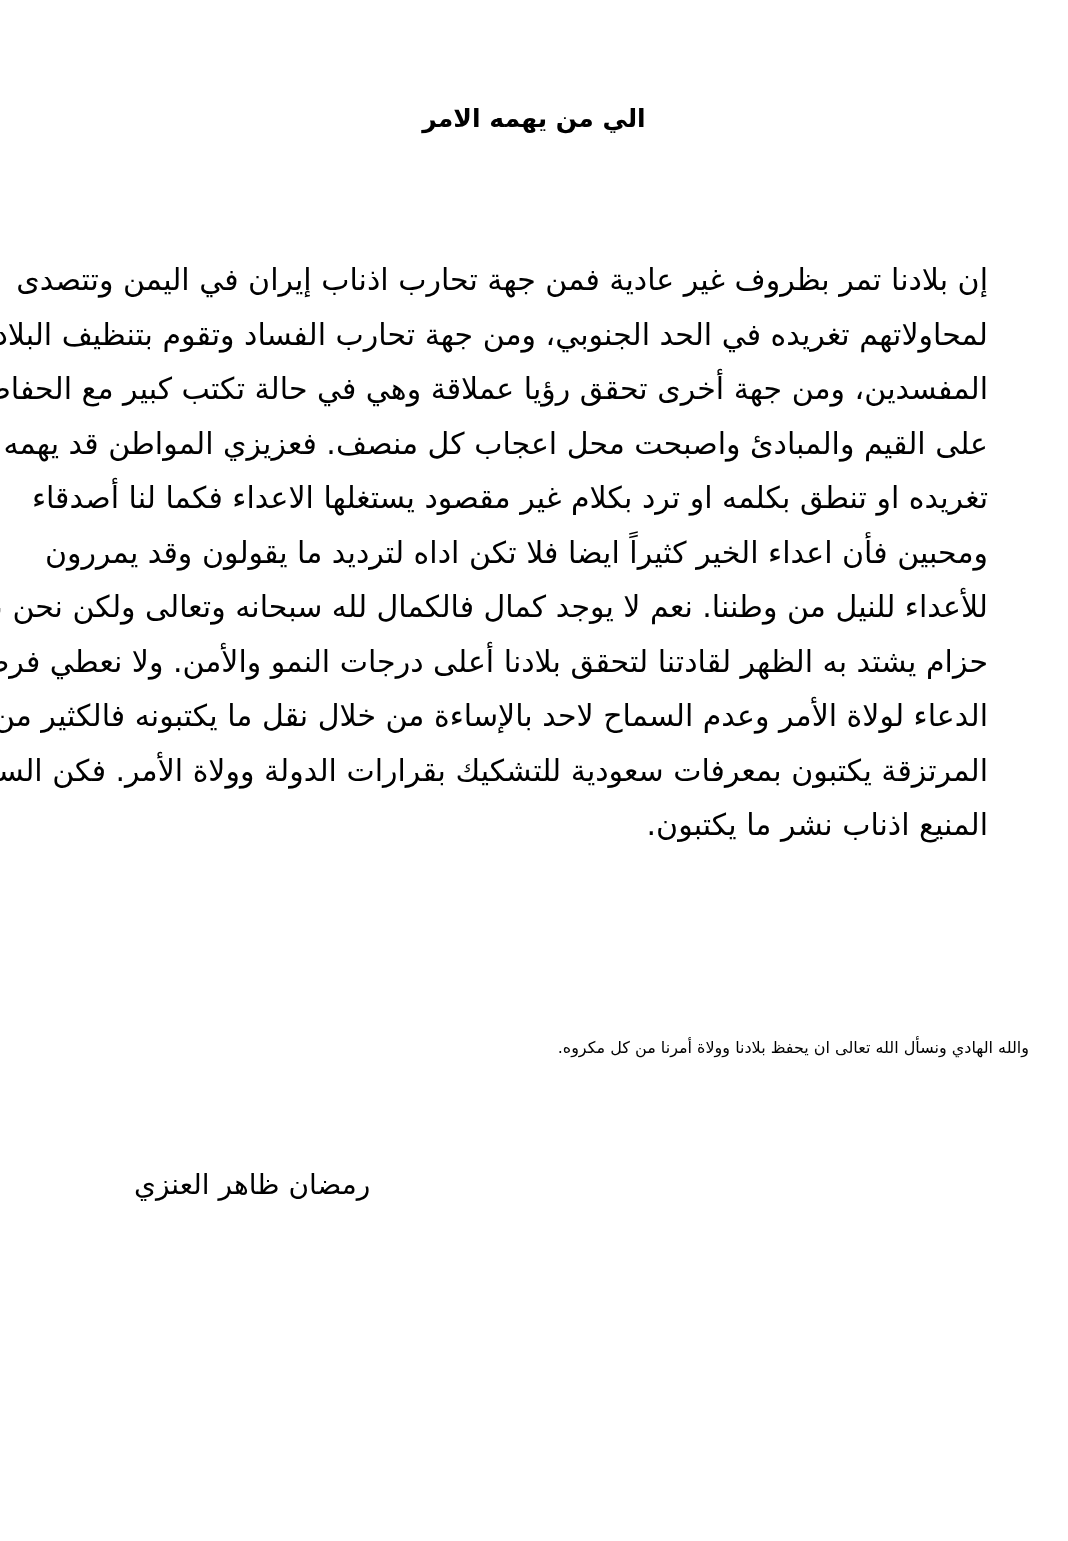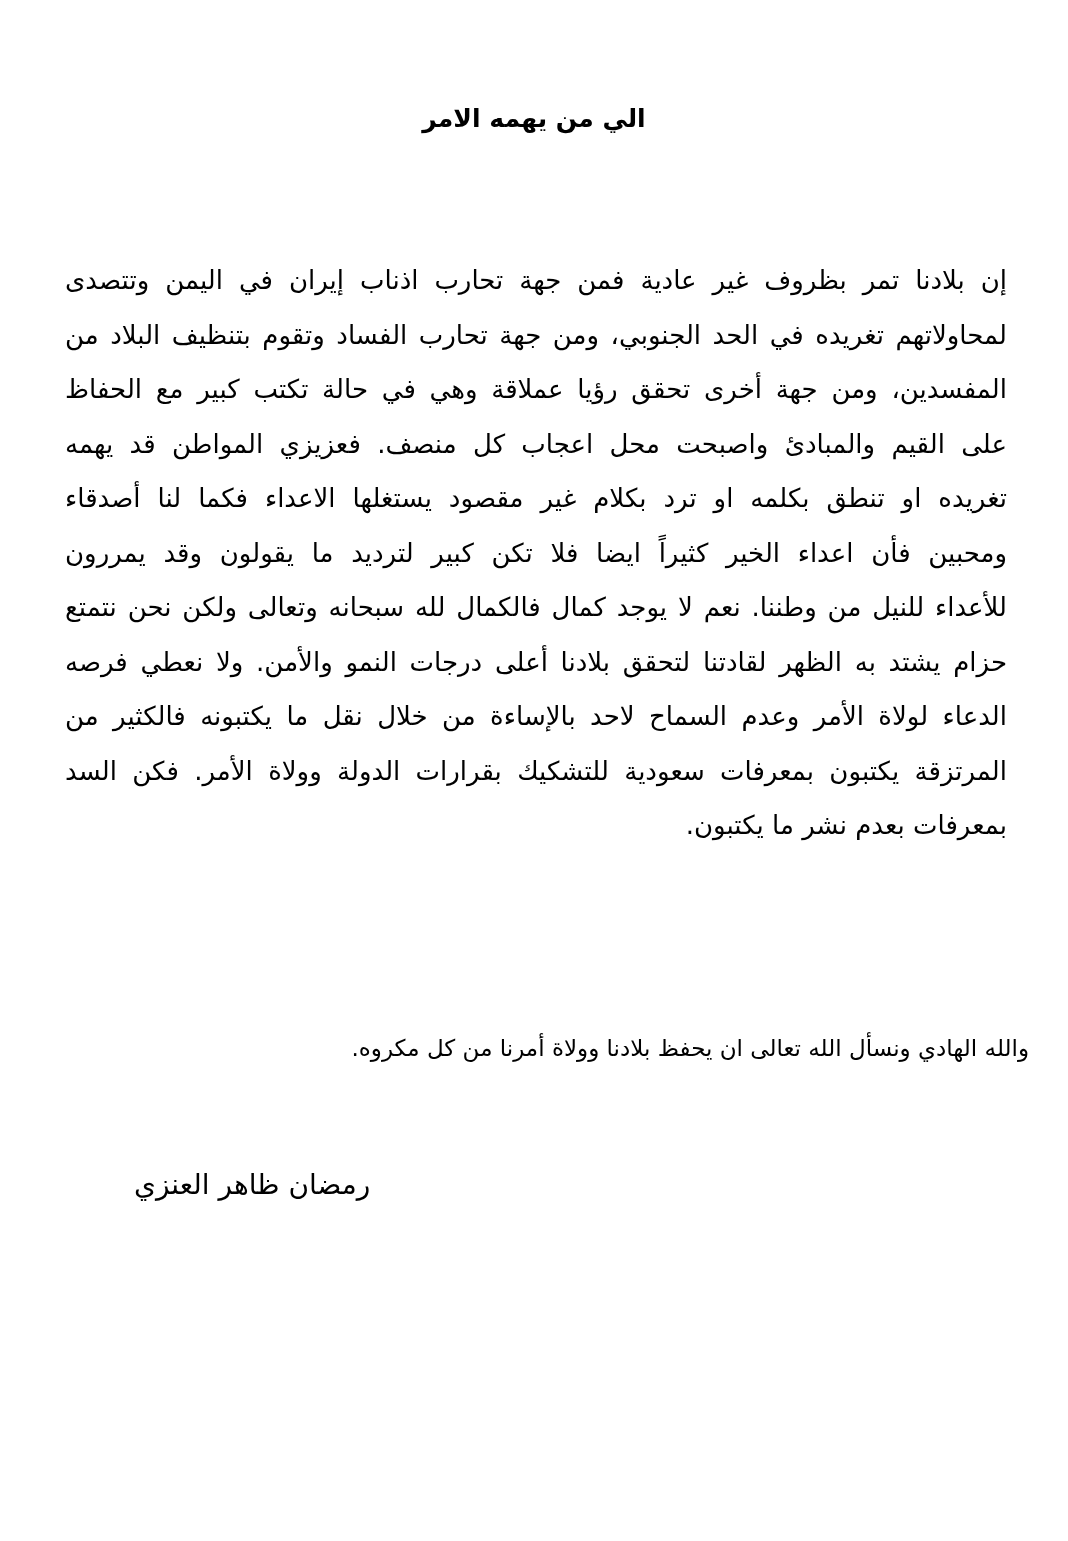--- a/index.html
+++ b/index.html
@@ -33,40 +33,39 @@
       font-weight: bold;
       direction: rtl;
     }
     .body-text {
       position: absolute;
       top: 253px;
       left: 46px;
       width: 942px;
       direction: rtl;
       text-align: justify;
-      font-size: 26px;
+      font-size: 30px;
       line-height: 54.5px;
-      margin-left: 19px;
     }
     .body-line {
       display: block;
       text-align: justify;
       text-align-last: justify;
       white-space: nowrap;
       height: 54.5px;
     }
     .body-line.last {
       text-align-last: right;
     }
     .closing {
       position: absolute;
       top: 1028px;
       right: 80px;
       direction: rtl;
-      font-size: 23px;
+      font-size: 16px;
       line-height: 40px;
       text-align: right;
     }
     .signature {
       position: absolute;
       top: 1165px;
       left: 134px;
       direction: rtl;
       font-size: 28px;
       line-height: 40px;
@@ -77,24 +76,24 @@
 
 <div class="page">
   <div class="title">الي من يهمه الامر</div>
 
   <div class="body-text">
     <span class="body-line">إن بلادنا تمر بظروف غير عادية فمن جهة تحارب اذناب إيران في اليمن وتتصدى</span>
     <span class="body-line">لمحاولاتهم تغريده في الحد الجنوبي، ومن جهة تحارب الفساد وتقوم بتنظيف البلاد من</span>
     <span class="body-line">المفسدين، ومن جهة أخرى تحقق رؤيا عملاقة وهي في حالة تكتب كبير مع الحفاظ</span>
     <span class="body-line">على القيم والمبادئ واصبحت محل اعجاب كل منصف. فعزيزي المواطن قد يهمه</span>
     <span class="body-line">تغريده او تنطق بكلمه او ترد بكلام غير مقصود يستغلها الاعداء فكما لنا أصدقاء</span>
-    <span class="body-line">ومحبين فأن اعداء الخير كثيراً ايضا فلا تكن كبير لترديد ما يقولون وقد يمررون</span>
+    <span class="body-line">ومحبين فأن اعداء الخير كثيراً ايضا فلا تكن اداه لترديد ما يقولون وقد يمررون</span>
     <span class="body-line">للأعداء للنيل من وطننا. نعم لا يوجد كمال فالكمال لله سبحانه وتعالى ولكن نحن نتمتع</span>
     <span class="body-line">حزام يشتد به الظهر لقادتنا لتحقق بلادنا أعلى درجات النمو والأمن. ولا نعطي فرصه</span>
     <span class="body-line">الدعاء لولاة الأمر وعدم السماح لاحد بالإساءة من خلال نقل ما يكتبونه فالكثير من</span>
     <span class="body-line">المرتزقة يكتبون بمعرفات سعودية للتشكيك بقرارات الدولة وولاة الأمر. فكن السد</span>
-    <span class="body-line last">بمعرفات بعدم نشر ما يكتبون.</span>
+    <span class="body-line last">المنيع اذناب نشر ما يكتبون.</span>
   </div>
 
   <div class="closing">والله الهادي ونسأل الله تعالى ان يحفظ بلادنا وولاة أمرنا من كل مكروه.</div>
 
   <div class="signature">رمضان ظاهر العنزي</div>
 </div>
 
 </body></html>

